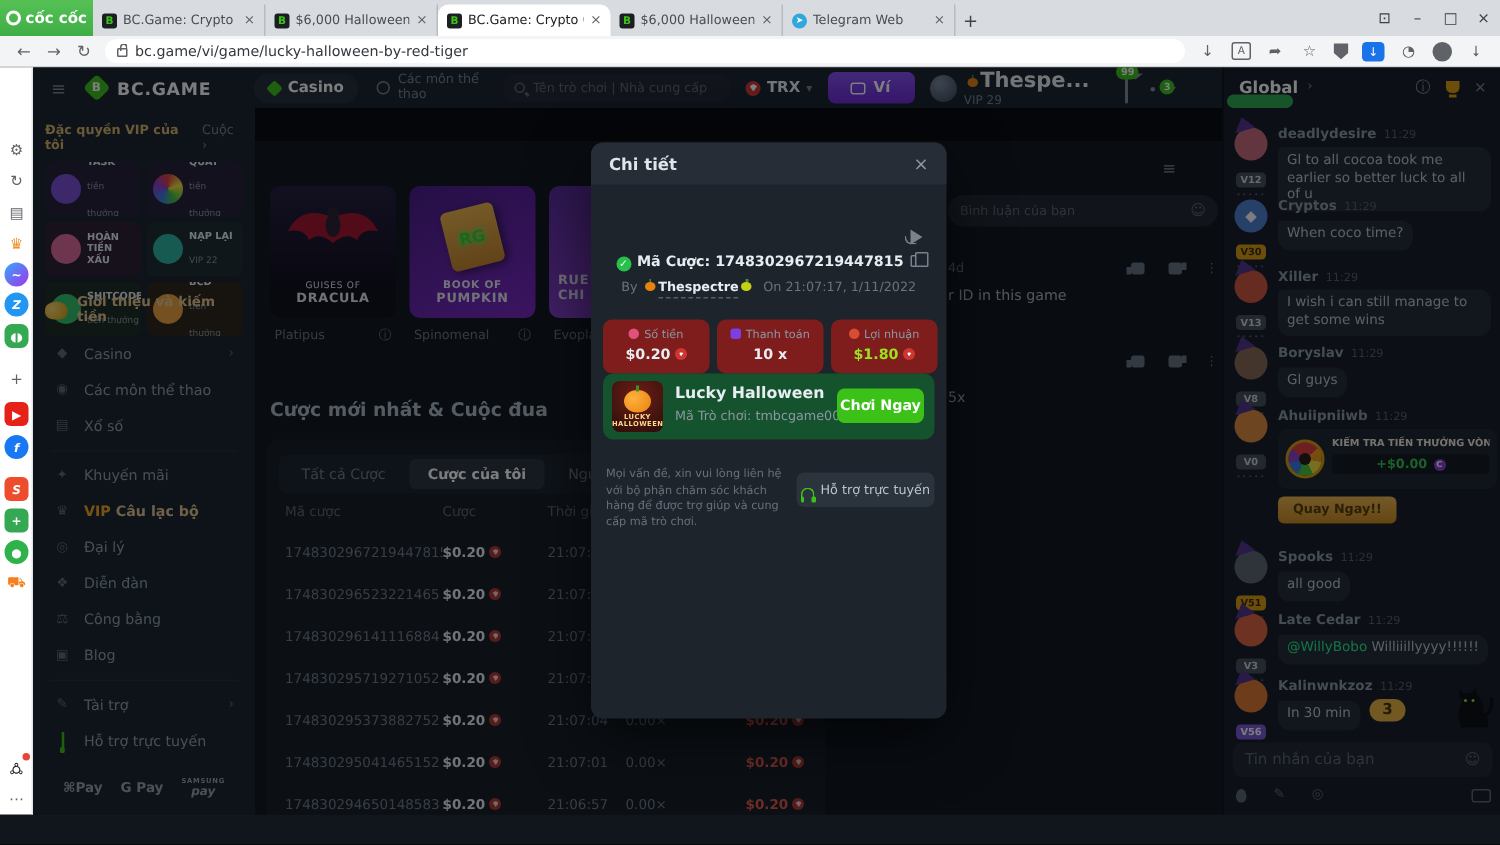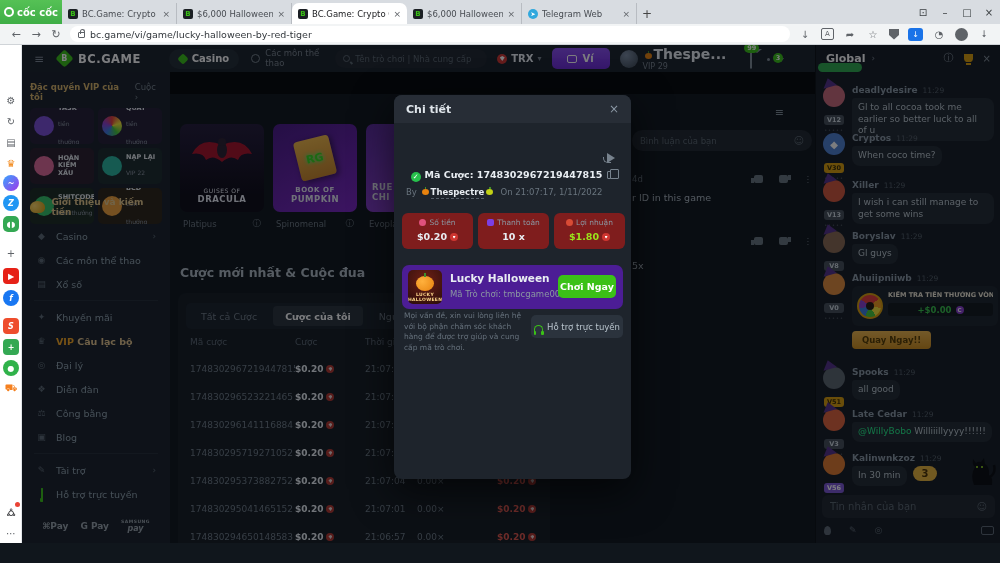--- a/index.html
+++ b/index.html
@@ -190,32 +190,32 @@
 .modal{position:absolute;left:394px;top:95px;width:237px;height:384px;background:#1e242c;border-radius:8px;box-shadow:0 12px 40px rgba(0,0,0,.65)}
 .mhdr{height:28px;background:#272d36;border-radius:8px 8px 0 0;display:flex;align-items:center;padding:0 12px;color:#dfe5ea;font-size:11px;font-weight:bold}
 .mx{margin-left:auto;color:#8b98a5;font-size:12px;font-weight:normal}
 .share{position:absolute;right:16px;top:58px;width:12px;height:10px}
 .share::before{content:'';position:absolute;right:0;top:0;border-top:5px solid transparent;border-bottom:5px solid transparent;border-left:8px solid #77828d}
 .share::after{content:'';position:absolute;left:0;bottom:0;width:7px;height:5px;border:1.5px solid #77828d;border-top:none;border-right:none;border-radius:0 0 0 5px}
 .idline{position:absolute;left:0;top:74px;width:237px;text-align:center;color:#e8edf2;font-size:9.5px;font-weight:bold}
 .okc{display:inline-flex;width:10px;height:10px;border-radius:50%;background:#27c14c;color:#fff;font-size:7px;align-items:center;justify-content:center;vertical-align:-1px;margin-right:4px}
 .copy{display:inline-block;width:7px;height:8px;border:1px solid #77828d;border-radius:1px;position:relative;margin-left:5px;vertical-align:-1px}
 .copy::before{content:'';position:absolute;left:2px;top:-3px;width:7px;height:8px;border:1px solid #77828d;border-radius:1px;background:#1e242c}
-.byline{position:absolute;left:12px;top:92px;width:237px;color:#69747e;font-size:8.5px}
+.byline{position:absolute;left:0;top:92px;width:237px;text-align:center;color:#69747e;font-size:8.5px}
 .byline b{color:#e8edf2;border-bottom:1px dashed #555f69;padding-bottom:1px}
 .pump{display:inline-block;width:7px;height:6px;background:#e8820e;border-radius:50%;position:relative;margin:0 2px;vertical-align:0}
 .pump::before{content:'';position:absolute;left:3px;top:-2px;width:1.5px;height:2px;background:#3f8f2a}
 .pump.lit{background:#c3d115}
 .stats{position:absolute;left:8px;top:118px;display:flex;gap:5px}
 .sbox{width:71px;height:36px;background:#7f1d1d;border-radius:6px;text-align:center;padding-top:5px}
 .slab{color:#8b97a2;font-size:7.5px;display:flex;align-items:center;justify-content:center;gap:3px}
 .sval{color:#e8edf2;font-size:9.5px;font-weight:bold;margin-top:4px}
 .sval.pos{color:#9be41c}
 .cico{display:inline-block;width:7px;height:7px;border-radius:50%}
-.gamerow{position:absolute;left:8px;top:170px;width:221px;height:44px;background:#4c1d95;border-radius:7px;padding:5px 6px}
+.gamerow{position:absolute;left:8px;top:154px;width:221px;height:44px;background:#14532d;border-radius:7px;padding:5px 6px}
 .lthumb{position:absolute;left:6px;top:5px;width:34px;height:34px;border-radius:5px;background:radial-gradient(circle at 50% 30%,#6e1f16,#2a0d0a);overflow:hidden}
 .lpk{position:absolute;left:8px;top:6px;width:18px;height:15px;background:radial-gradient(circle at 35% 35%,#ffb13d,#e8820e);border-radius:50%}
 .lpk::before{content:'';position:absolute;left:8px;top:-3px;width:2px;height:4px;background:#3f8f2a}
 .ltt{position:absolute;left:0;right:0;bottom:2px;text-align:center;color:#ffd98c;font-size:4.5px;font-weight:bold;letter-spacing:.3px}
 .gtitle{position:absolute;left:48px;top:7px;color:#e8edf2;font-size:10.5px;font-weight:bold}
 .gcode{position:absolute;left:48px;top:24px;color:#8b97a2;font-size:8.5px}
 .playbtn{position:absolute;right:7px;top:10px;width:58px;height:23px;background:#3bc117;border-radius:5px;color:#fff;font-size:9.5px;font-weight:bold;display:flex;align-items:center;justify-content:center}
 .note{position:absolute;left:10px;top:216px;width:124px;color:#66717c;font-size:7.5px;line-height:1.4}
 .supbtn{position:absolute;right:8px;top:220px;width:92px;height:23px;background:#2b333d;border-radius:5px;color:#b9c4cd;font-size:8.5px;display:flex;align-items:center;justify-content:center;gap:4px}
 .hset{width:9px;height:7px;border:1.5px solid #3bc117;border-bottom:none;border-radius:5px 5px 0 0;position:relative;margin-top:3px}
@@ -372,21 +372,21 @@
           <div class="vcard" style="background:#241f36">
               <span class="vic" style="background: rgb(123, 79, 216);"></span>
               <span class="vct"><b>TASK</b><span>tiền thưởng</span></span>
             </div>
           <div class="vcard" style="background:#241f36">
               <span class="vic" style="background:conic-gradient(#e23b3b,#f3e13a,#45c63c,#3a7de0,#8b3fd0,#e23b3b)"></span>
               <span class="vct"><b>QUAY</b><span>tiền thưởng</span></span>
             </div>
           <div class="vcard" style="background:#2a1e2c">
               <span class="vic" style="background: rgb(224, 106, 154);"></span>
-              <span class="vct"><b>HOÀN KIỂM XẤU</b><span></span></span>
+              <span class="vct"><b>HOÀN TIỀN XẤU</b><span></span></span>
             </div>
           <div class="vcard" style="background:#1c2a2c">
               <span class="vic" style="background: rgb(42, 182, 160);"></span>
               <span class="vct"><b>NẠP LẠI</b><span>VIP 22</span></span>
             </div>
           <div class="vcard" style="background:#1d2b22">
               <span class="vic" style="background: rgb(53, 196, 106);"></span>
               <span class="vct"><b>SHITCODE</b><span>tiền thưởng</span></span>
             </div>
           <div class="vcard" style="background:#2c2418">

